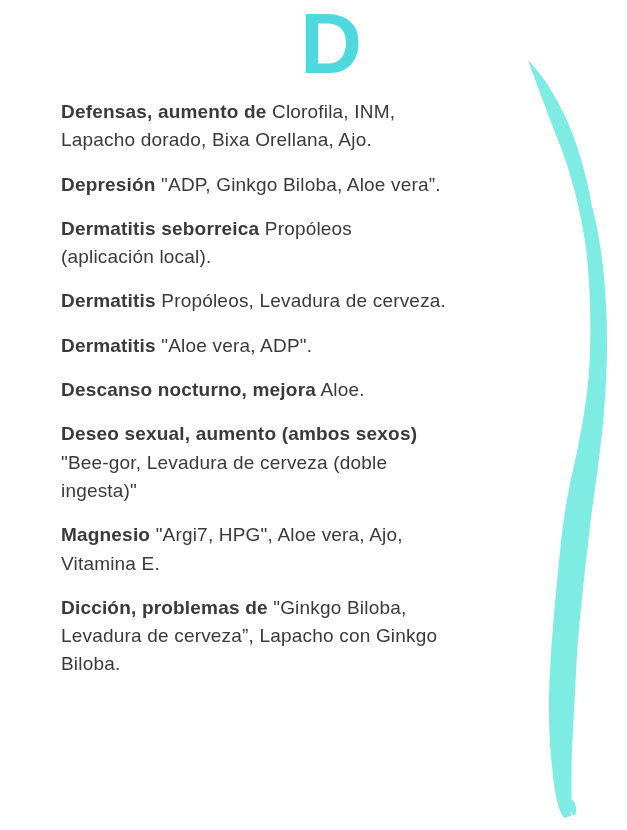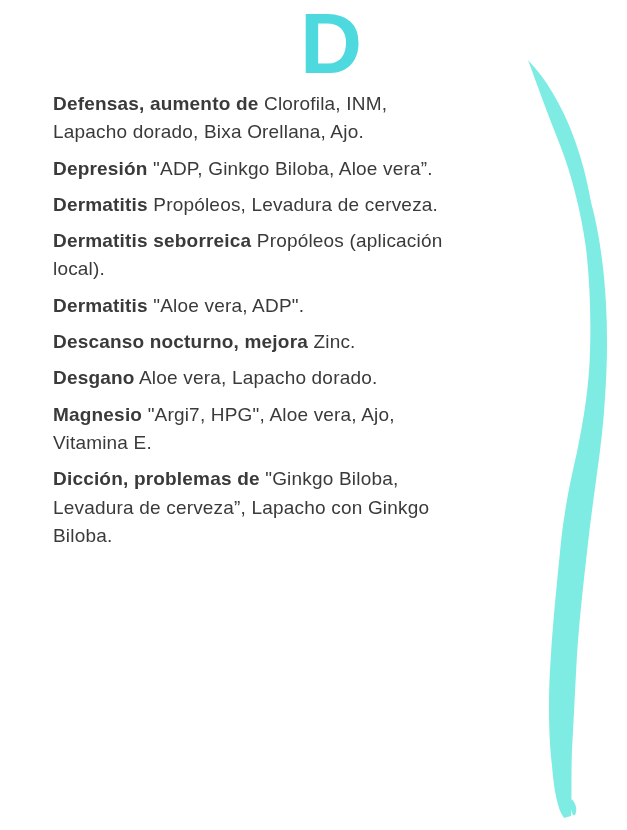--- a/index.html
+++ b/index.html
@@ -39,21 +39,21 @@
   .entries {
     position: absolute;
     top: 82px;
     left: 45px;
     width: 420px;
     font-size: 19px;
     line-height: 28.3px;
     letter-spacing: 0.01em;
     color: var(--ink);
   }
-  .entry { margin: 8px; }
+  .entry { margin: 16px; }
   .entry .term { font-weight: 700; }
   .entry .rem { font-weight: 400; }
   .brush-svg {
     position: absolute;
     top: 0;
     left: 0;
     width: 627px;
     height: 830px;
     pointer-events: none;
   }
@@ -85,22 +85,22 @@
       C 604 266, 599 232, 591 202
       C 584 160, 566 100, 528 60
       Z"></path>
     <path fill="var(--brush)" d="M 560 796 c -2 6 -1 14 2 18 c 3 3 5 -2 4 -8 c -1 -5 -4 -12 -6 -10 Z"></path>
     <path fill="var(--brush)" d="M 571 800 c -1 5 0 12 2 15 c 2 2 4 -3 3 -8 c -1 -4 -4 -9 -5 -7 Z"></path>
   </svg>
 
   <div class="entries">
     <p class="entry"><b class="term">Defensas, aumento de</b> <span class="rem">Clorofila, INM, Lapacho dorado, Bixa Orellana, Ajo.</span></p>
     <p class="entry"><b class="term">Depresión</b> <span class="rem">"ADP, Ginkgo Biloba, Aloe vera”.</span></p>
+    <p class="entry"><b class="term">Dermatitis seborreica</b> <span class="rem">Propóleos (aplicación local).</span></p>
     <p class="entry"><b class="term">Dermatitis</b> <span class="rem">Propóleos, Levadura de cerveza.</span></p>
-    <p class="entry"><b class="term">Dermatitis seborreica</b> <span class="rem">Propóleos (aplicación local).</span></p>
     <p class="entry"><b class="term">Dermatitis</b> <span class="rem">"Aloe vera, ADP".</span></p>
-    <p class="entry"><b class="term">Descanso nocturno, mejora</b> <span class="rem">Zinc.</span></p>
-    <p class="entry"><b class="term">Desgano</b> <span class="rem">Aloe vera, Lapacho dorado.</span></p>
+    <p class="entry"><b class="term">Descanso nocturno, mejora</b> <span class="rem">Aloe.</span></p>
+    <p class="entry"><b class="term">Deseo sexual, aumento (ambos sexos)</b> <span class="rem">"Bee-gor, Levadura de cerveza (doble ingesta)"</span></p>
     <p class="entry"><b class="term">Magnesio</b> <span class="rem">"Argi7, HPG", Aloe vera, Ajo, Vitamina E.</span></p>
     <p class="entry"><b class="term">Dicción, problemas de</b> <span class="rem">"Ginkgo Biloba, Levadura de cerveza”, Lapacho con Ginkgo Biloba.</span></p>
   </div>
 
 </div>
 
 </body></html>

